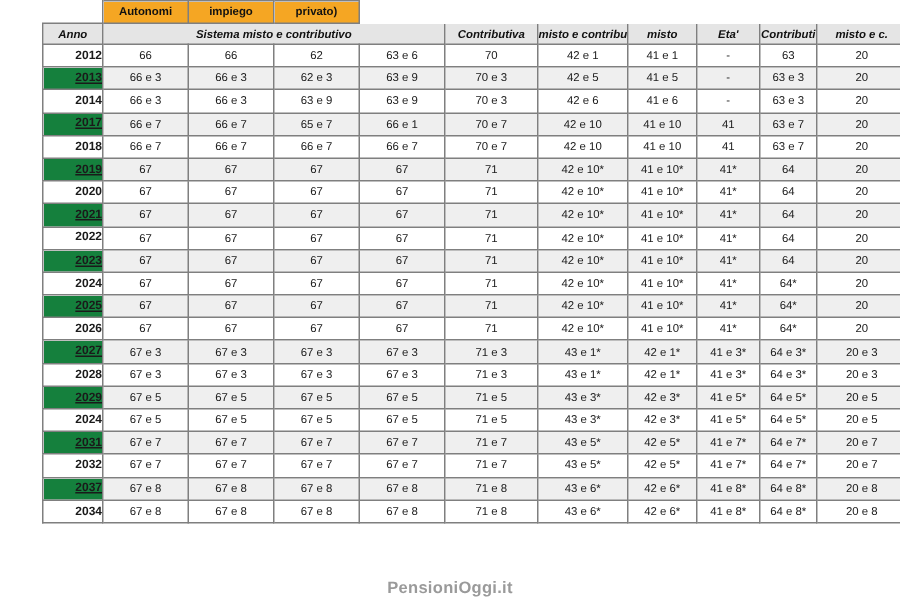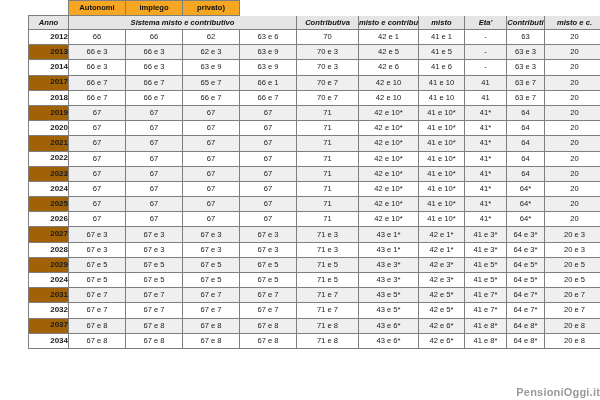--- a/index.html
+++ b/index.html
@@ -42,25 +42,25 @@
   thead tr.row1 th.blank{background:#ffffff;border-left:1px solid #ffffff;border-top:1px solid #ffffff;}
   thead tr.row1 th.blankright{background:#ffffff;border:1px solid #ffffff;}
   td.year{
     background:#ffffff;
     font-weight:bold;
     font-size:8px;
     text-align:right;
   }
   tbody tr.alt td{background:#efefef;}
   tbody tr td{height:14.2px;}
-  tbody tr.alt td.year{background:#a16207;}
+  tbody tr.alt td.year{background:#15803d;text-decoration:underline;}
   .watermark{
     position:absolute;
     left:0;right:0;bottom:2px;
-    text-align:right;
+    text-align:center;
     font-size:11px;
     font-weight:bold;
     color:#9a9a9a;
     letter-spacing:.2px;
     pointer-events:none;
   }
   .c-anno{width:40px;}
   .c-a{width:57px;}
   .c-b{width:57px;}
   .c-c{width:57px;}

